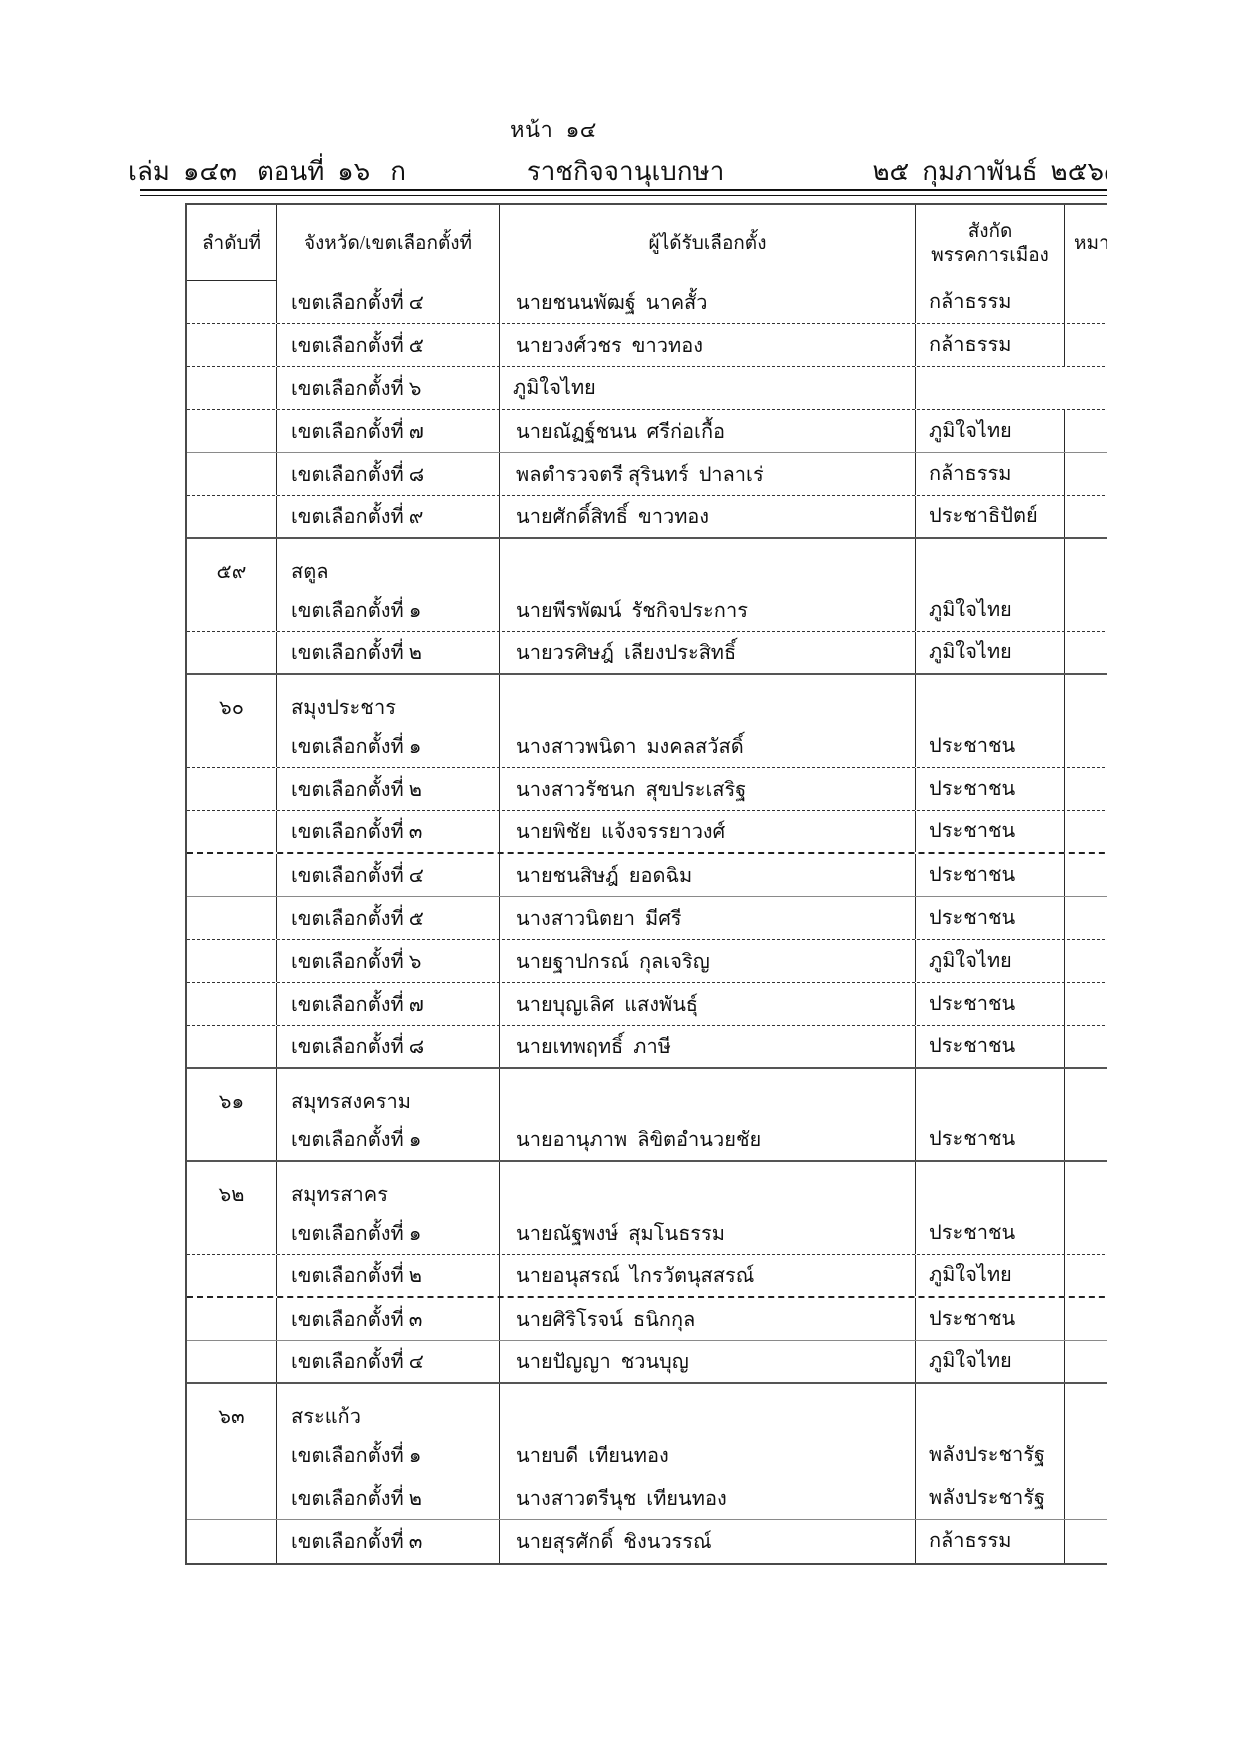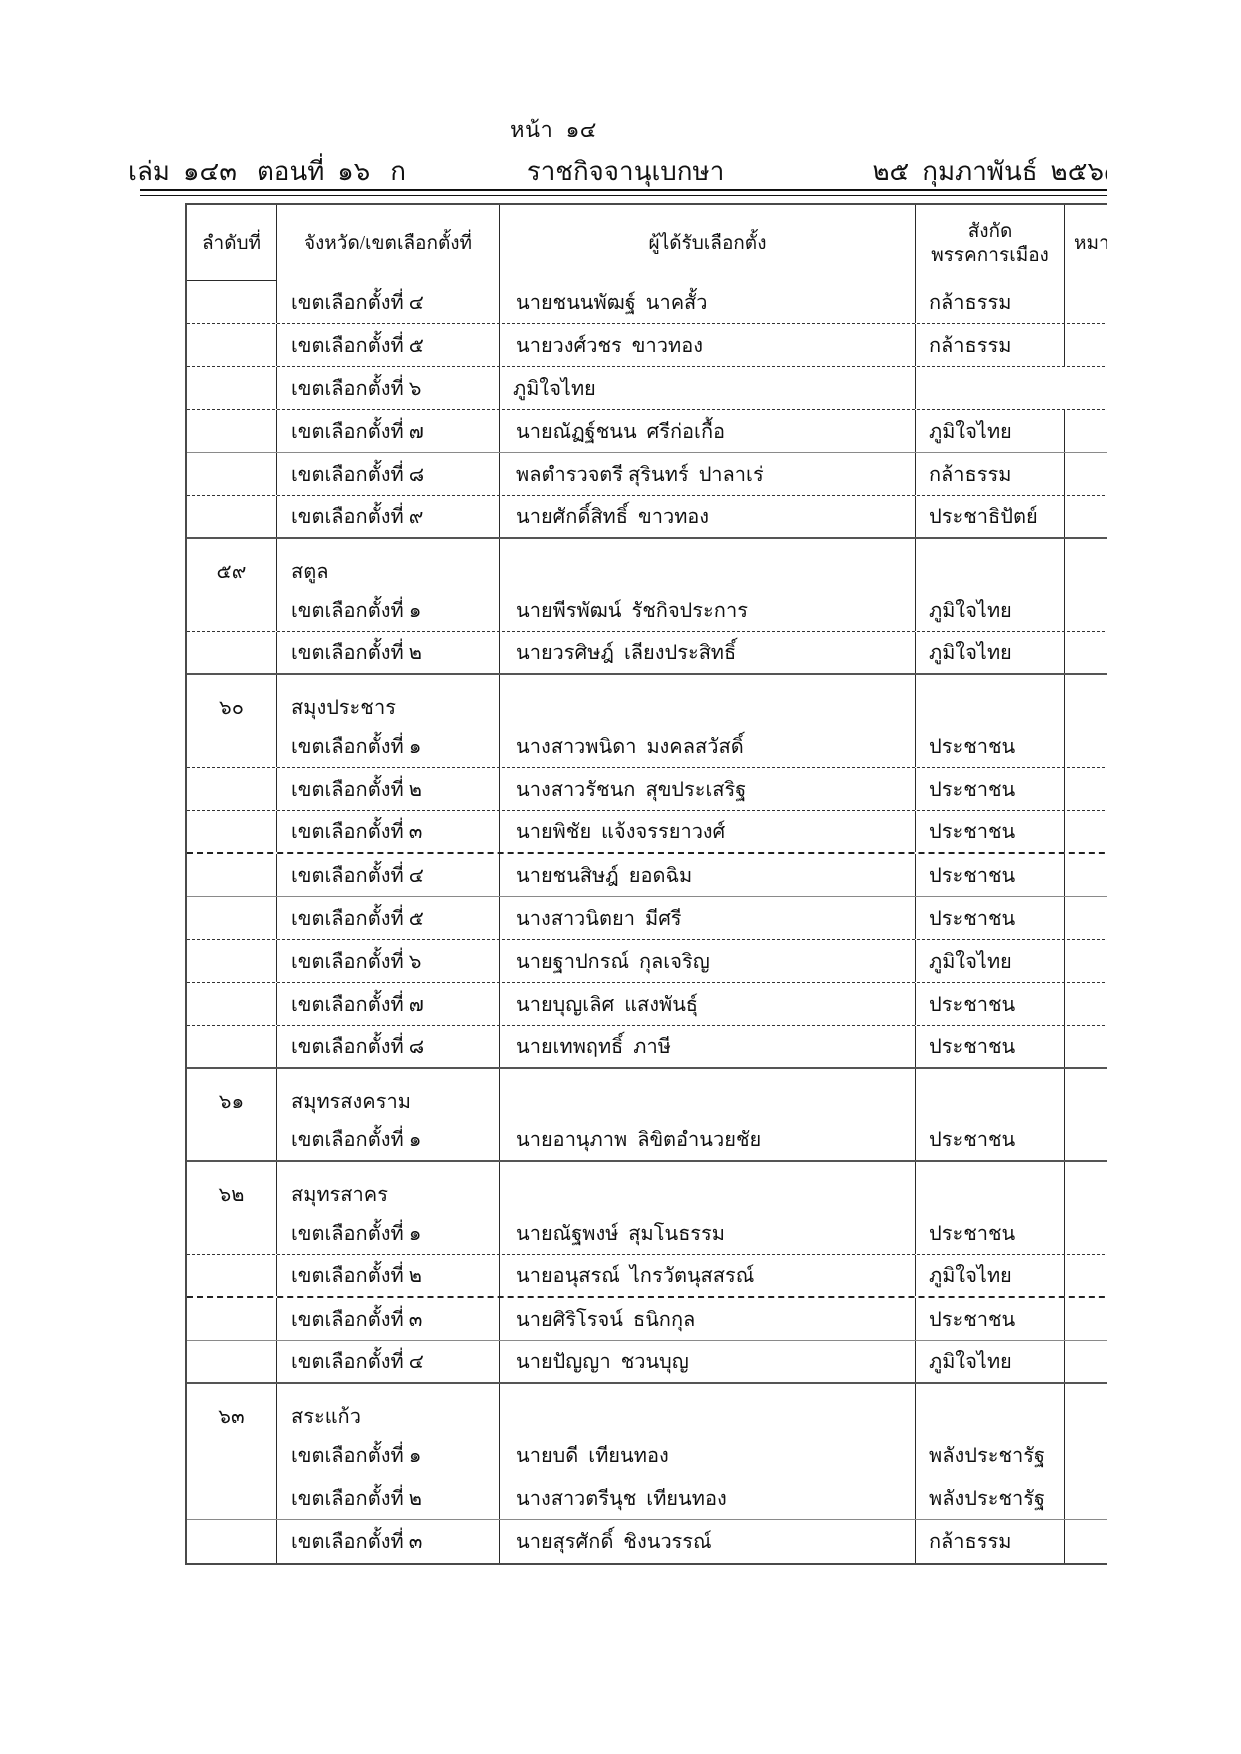--- a/index.html
+++ b/index.html
@@ -32,21 +32,21 @@
   }
   .cell{
     box-sizing:border-box;border-right:1px solid #2a2a2a;
     display:flex;align-items:center;font-size:20px;line-height:1.25;
     overflow:visible;
   }
   .cell:last-child{border-right:none;}
   .c-no{justify-content:center;text-align:left;}
   .c-area{padding-left:14px;font-family:Liberation Serif, serif;}
   .c-person{padding-left:16px;}
-  .c-party{padding-left:13px;}
+  .c-party{padding-left:13px;font-family:Liberation Mono, monospace;}
   .c-remark{}
   
   .gz-header{height:76px;}
   .gz-header .cell{justify-content:center;text-align:center;padding:0;font-size:19px;}
   .gz-header .c-no{border-bottom:1px solid #2a2a2a;}
   .hdr-party{display:flex;flex-direction:column;justify-content:center;}
   
   .row-district{height:43px;}
   .row-province{height:50px;}
   .row-province .cell{align-items:flex-end;padding-bottom:5px;}

